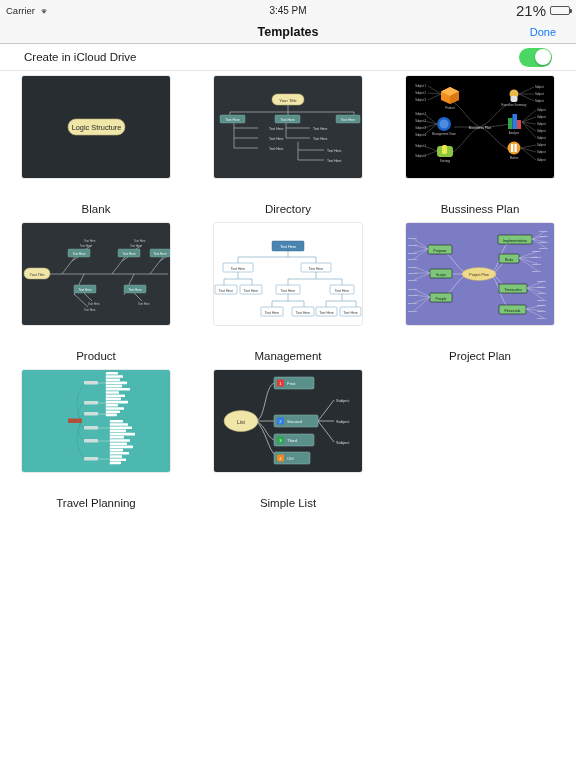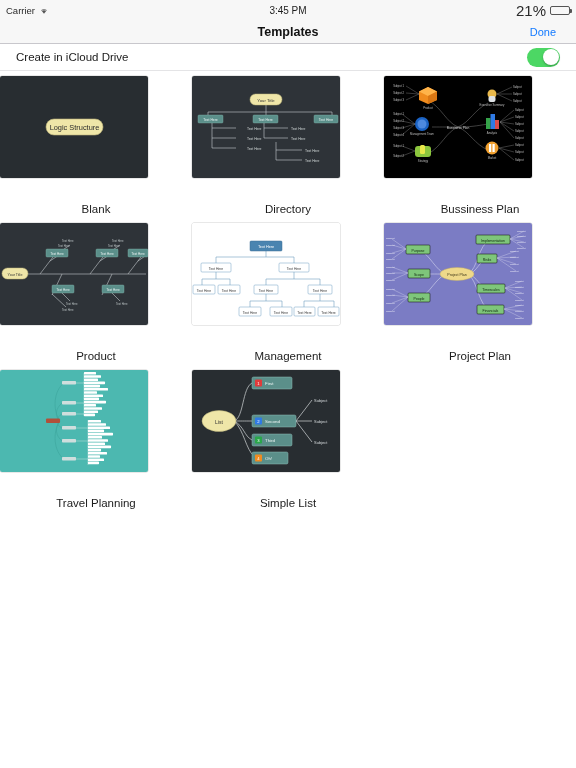--- a/index.html
+++ b/index.html
@@ -57,21 +57,21 @@
   }
   .nav-done {
     margin-left: auto; font-size: 11px; color: #137aff;
     z-index: 2; cursor: pointer;
   }
 
   
   .icloud-row {
     height: 27px; background: #ffffff;
     display: flex; align-items: center;
-    padding: 0 16px;
+    padding: 0 24px;
     border-bottom: 0.5px solid #e4e4e6;
     text-align: center;
   }
   .icloud-label { font-size: 11.5px; color: #1a1a1a; }
   .switch {
     margin-left: auto;
     width: 33px; height: 19px; border-radius: 10px;
     background: #4cd764; position: relative; cursor: pointer;
   }
   .switch .knob {
@@ -80,21 +80,21 @@
     background: #fff; box-shadow: 0 1px 2px rgba(0,0,0,.3);
   }
 
   
   .grid {
     padding: 5px 0 0 0;
     display: flex; flex-wrap: wrap;
   }
   .cell {
     width: 192px;
-    display: flex; flex-direction: column; 
+    display: flex; flex-direction: column; align-items: center;
     margin-bottom: 8px;
   }
   .thumb {
     width: 148px; height: 102px;
     border-radius: 2px;
     overflow: hidden;
     position: relative;
     box-shadow: 0 0 0 0.5px rgba(0,0,0,.18);
     cursor: pointer;
   }

